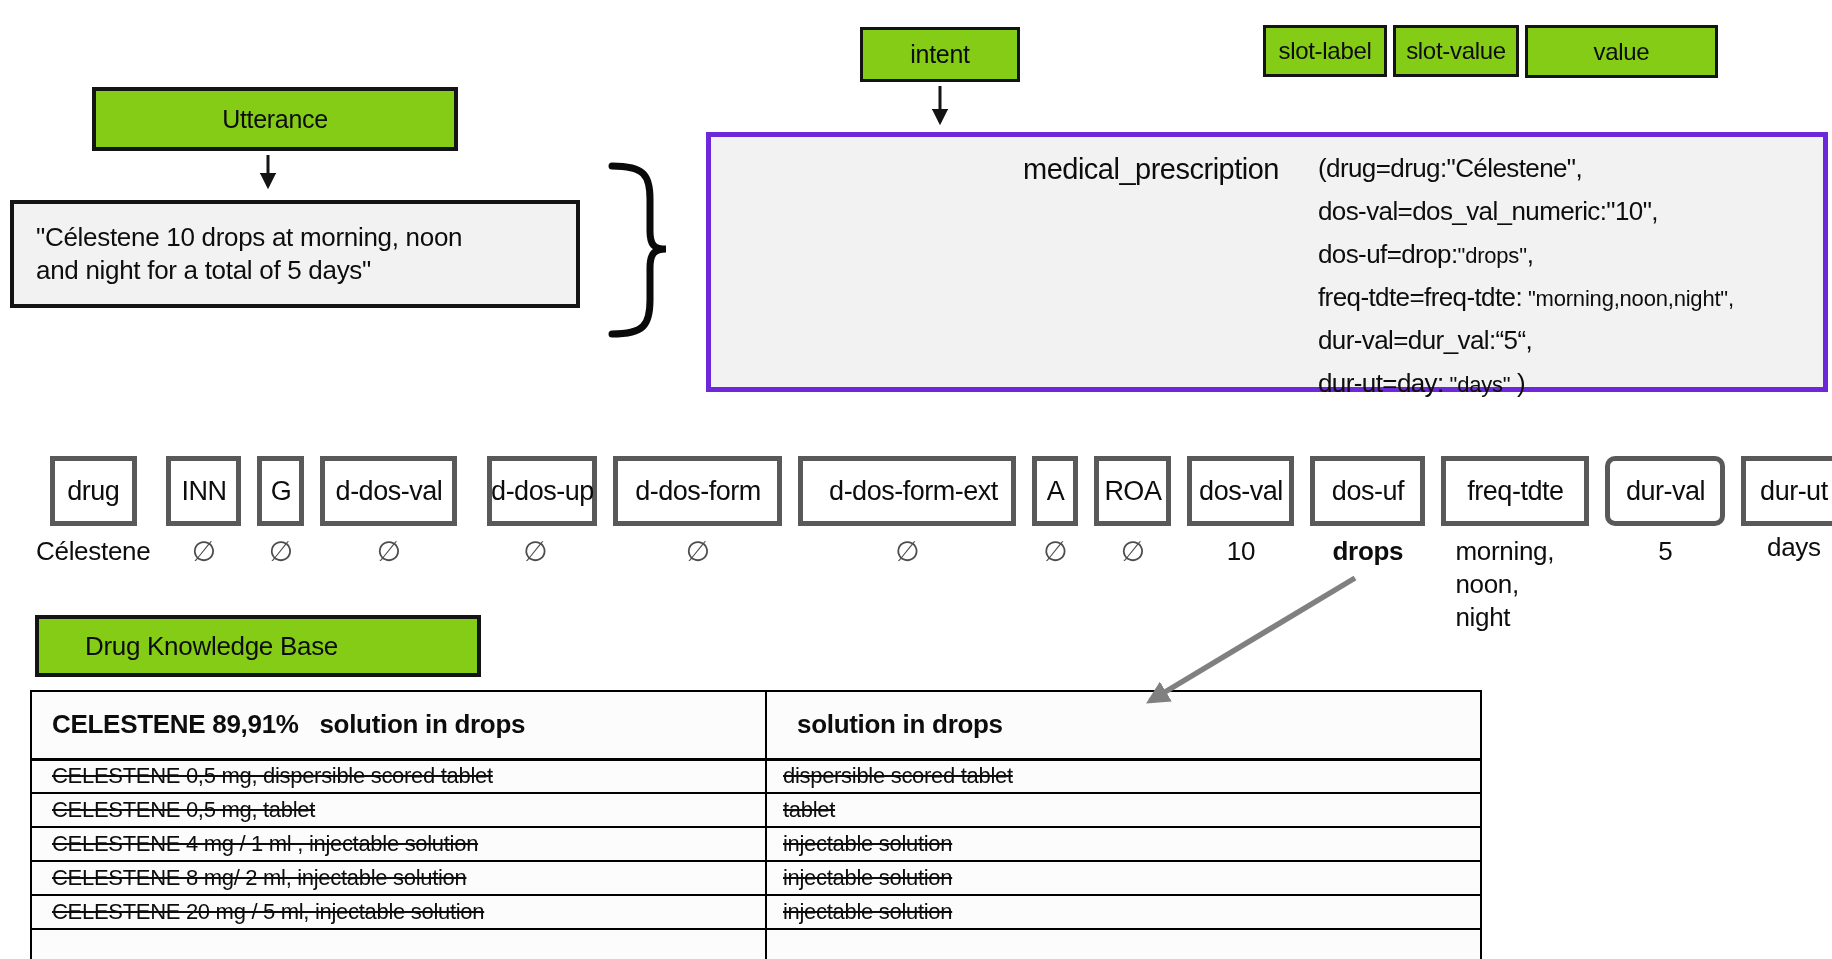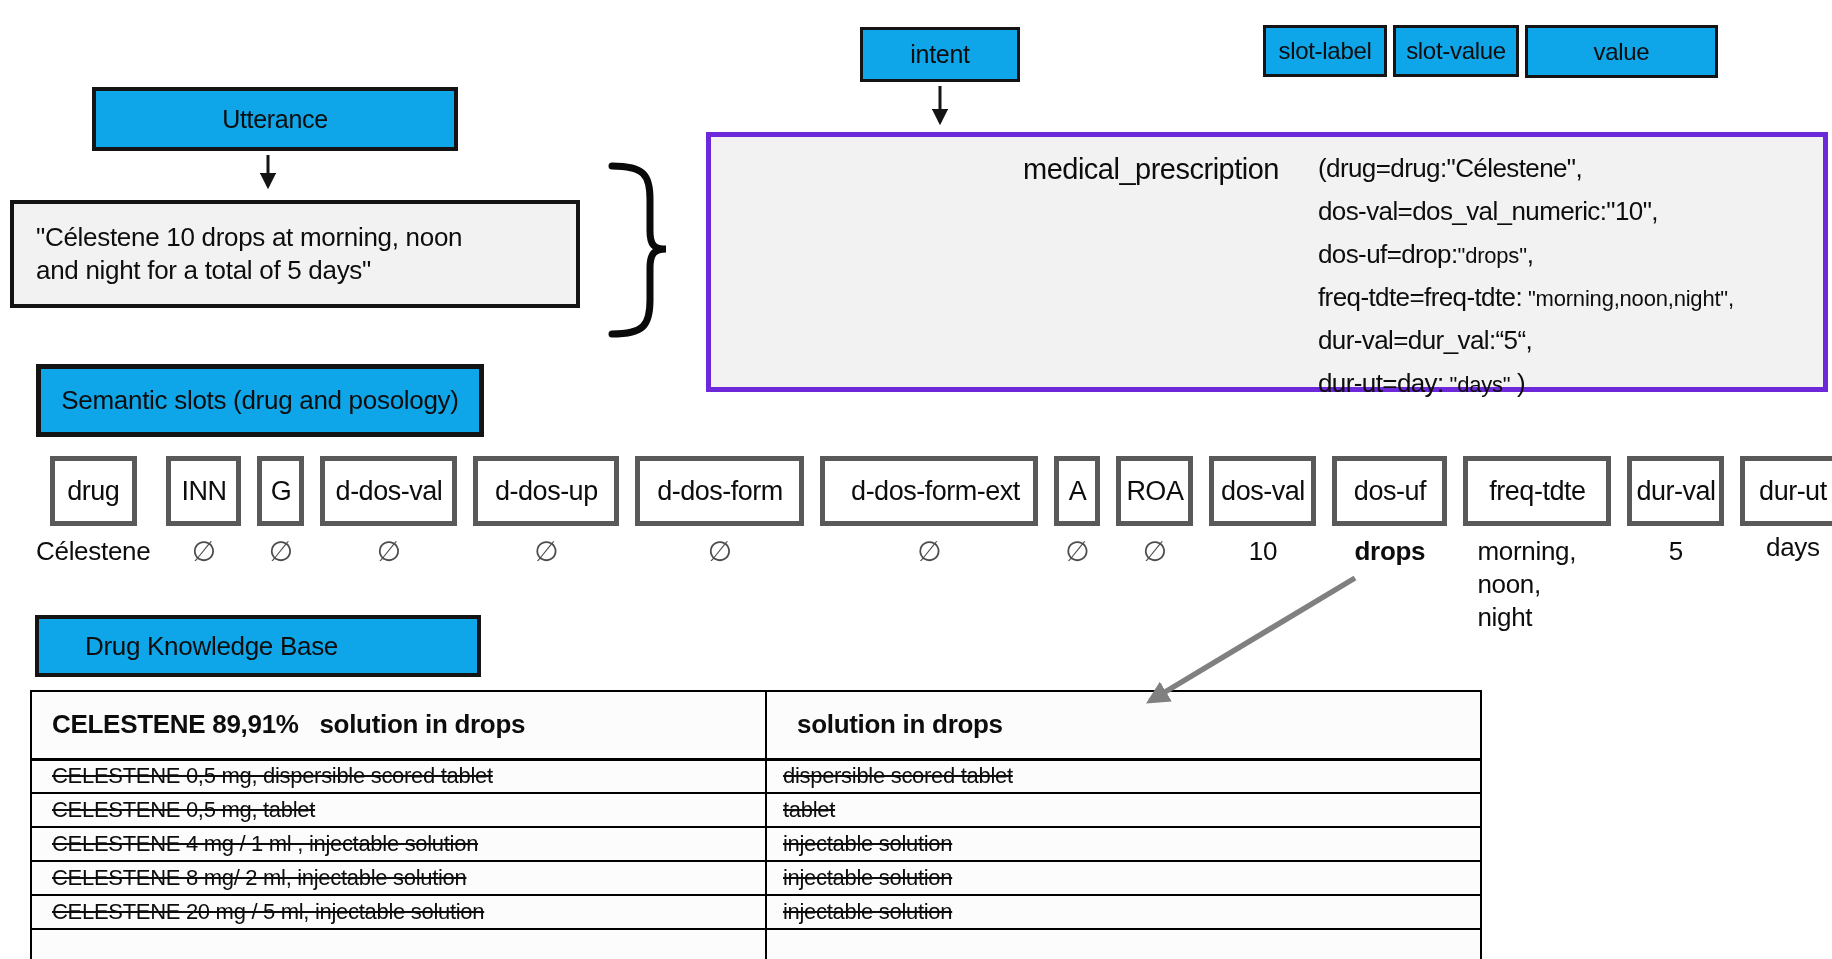--- a/index.html
+++ b/index.html
@@ -7,21 +7,21 @@
   .page {
     position:relative; width:1832px; height:959px; overflow:hidden;
     background:#ffffff; font-family:"Liberation Sans","DejaVu Sans",sans-serif;
     color:#0d0d0d;
   }
   .overlay { position:absolute; left:0; top:0; width:1832px; height:959px;
     pointer-events:none; z-index:6; }
 
   
   .label-box {
-    position:absolute; background:#0ea5e9; border:3px solid #141414;
+    position:absolute; background:#84cc16; border:3px solid #141414;
     display:flex; align-items:center; justify-content:center;
     font-size:25px; letter-spacing:-0.3px; z-index:2;
   }
   .utterance   { left:92px;  top:87px;  width:366px; height:64px; border-width:4px; }
   .intent      { left:860px; top:27px;  width:160px; height:55px; }
   .legend-a    { left:1263px; top:25px; width:124px; height:52px; font-size:24px; }
   .legend-b    { left:1393px; top:25px; width:126px; height:52px; font-size:24px; }
   .legend-c    { left:1525px; top:25px; width:193px; height:53px; font-size:24px; }
   .semantic    { left:36px;  top:364px; width:448px; height:73px; border-width:5px; font-size:26px; }
   .dkb         { left:35px;  top:615px; width:446px; height:62px; border-width:4px;
@@ -53,29 +53,29 @@
   .slot-col { display:flex; flex-direction:column; align-items:center; }
   .slot-box {
     height:70px; background:#fff; border:5px solid #595959;
     display:flex; align-items:center; justify-content:center;
     font-size:27px; letter-spacing:-0.5px; white-space:nowrap;
   }
   .slot-col:nth-child(1)  .slot-box { width:87px; }
   .slot-col:nth-child(2)  .slot-box { width:75px; }
   .slot-col:nth-child(3)  .slot-box { width:47px; }
   .slot-col:nth-child(4)  .slot-box { width:137px; }
-  .slot-col:nth-child(5)  .slot-box { width:146px; }
+  .slot-col:nth-child(5)  .slot-box { width:110px;margin-left:14px; }
   .slot-col:nth-child(6)  .slot-box { width:169px; }
   .slot-col:nth-child(7)  .slot-box { width:218px;padding-left:12px; }
   .slot-col:nth-child(8)  .slot-box { width:46px; }
   .slot-col:nth-child(9)  .slot-box { width:77px; }
   .slot-col:nth-child(10) .slot-box { width:107px; }
   .slot-col:nth-child(11) .slot-box { width:115px; }
   .slot-col:nth-child(12) .slot-box { width:148px; }
-  .slot-col:nth-child(13) .slot-box { width:97px; }
+  .slot-col:nth-child(13) .slot-box { width:120px;border-radius:10px; }
   .slot-col:nth-child(14) .slot-box { width:105px; }
   .slot-value { margin-top:9px; font-size:26px; line-height:33px;
     white-space:pre-line; text-align:center; letter-spacing:-0.3px; }
   .slot-value.bold { font-weight:bold; }
   .slot-value.empty { color:#4d4d4d; font-size:28px; }
   .slot-col:nth-child(12) .slot-value { align-self:stretch; text-align:left; padding-left:14px; }
   .slot-col:nth-child(14) .slot-value { margin-top:5px; }
 
   
   .kb-table {
@@ -138,23 +138,20 @@
     <div class="frame-args">
         <div class="arg-line"><span class="seg-main">(drug=drug:"Célestene",</span></div>
         <div class="arg-line"><span class="seg-main">dos-val=dos_val_numeric:"10",</span></div>
         <div class="arg-line"><span class="seg-main">dos-uf=drop:</span><span class="seg-small">"drops"</span><span class="seg-main">,</span></div>
         <div class="arg-line"><span class="seg-main">freq-tdte=freq-tdte:</span><span class="seg-small"> "morning,noon,night",</span></div>
         <div class="arg-line"><span class="seg-main">dur-val=dur_val:“5“,</span></div>
         <div class="arg-line"><span class="seg-main">dur-ut=day:</span><span class="seg-small"> "days"</span><span class="seg-main"> )</span></div>
       </div>
   </div>
 
-  <div class="label-box semantic">
-    <span>Semantic slots (drug and posology)</span>
-  </div>
   <div class="slots-row">
       <div class="slot-col">
         <div class="slot-box">
           <span>drug</span>
         </div>
         <div class="slot-value">Célestene</div>
       </div>
       <div class="slot-col">
         <div class="slot-box">
           <span>INN</span>

